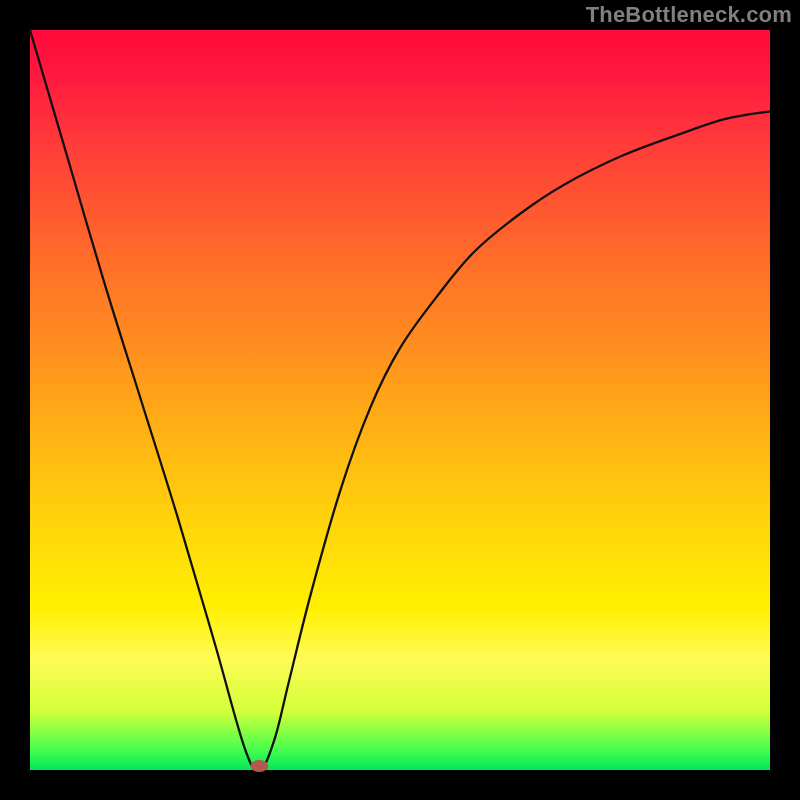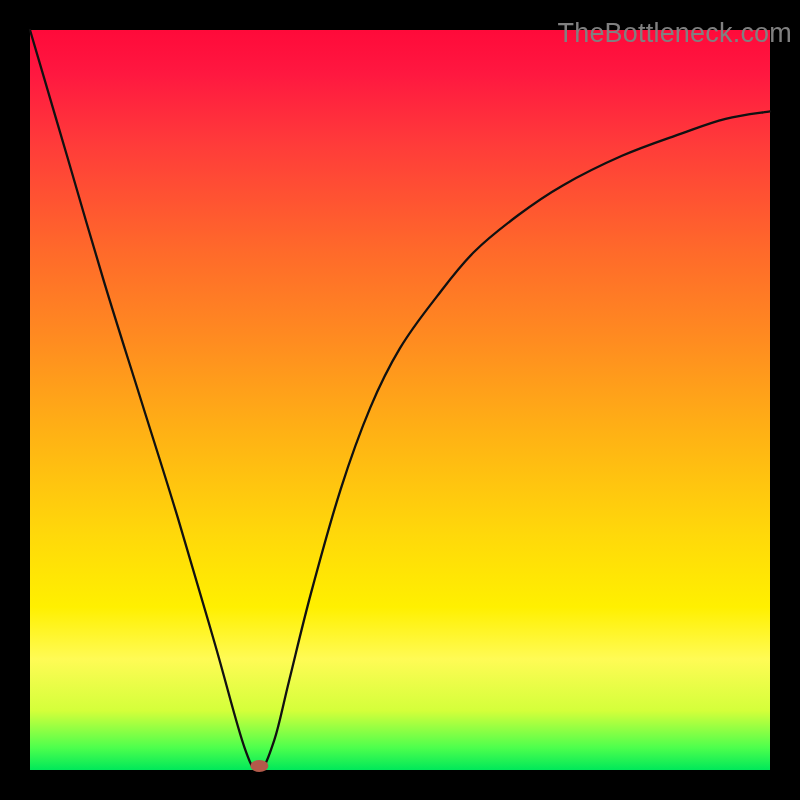--- a/index.html
+++ b/index.html
@@ -38,25 +38,24 @@
       #d4ff3a 92%,
       #4dff4d 97%,
       #00e85a 100%
     );
   }
   .watermark {
     position: absolute;
     top: 2px;
     right: 8px;
     color: #808080;
-    font-size: 27px;
-    font-weight: 400;
+    font-size: 22px;
+    font-weight: 700;
     letter-spacing: 0.2px;
     user-select: none;
-    margin-top: 16px;
   }
   .curve-svg {
     position: absolute;
     left: 0;
     top: 0;
     width: 740px;
     height: 740px;
     overflow: visible;
   }
   .curve-path {

